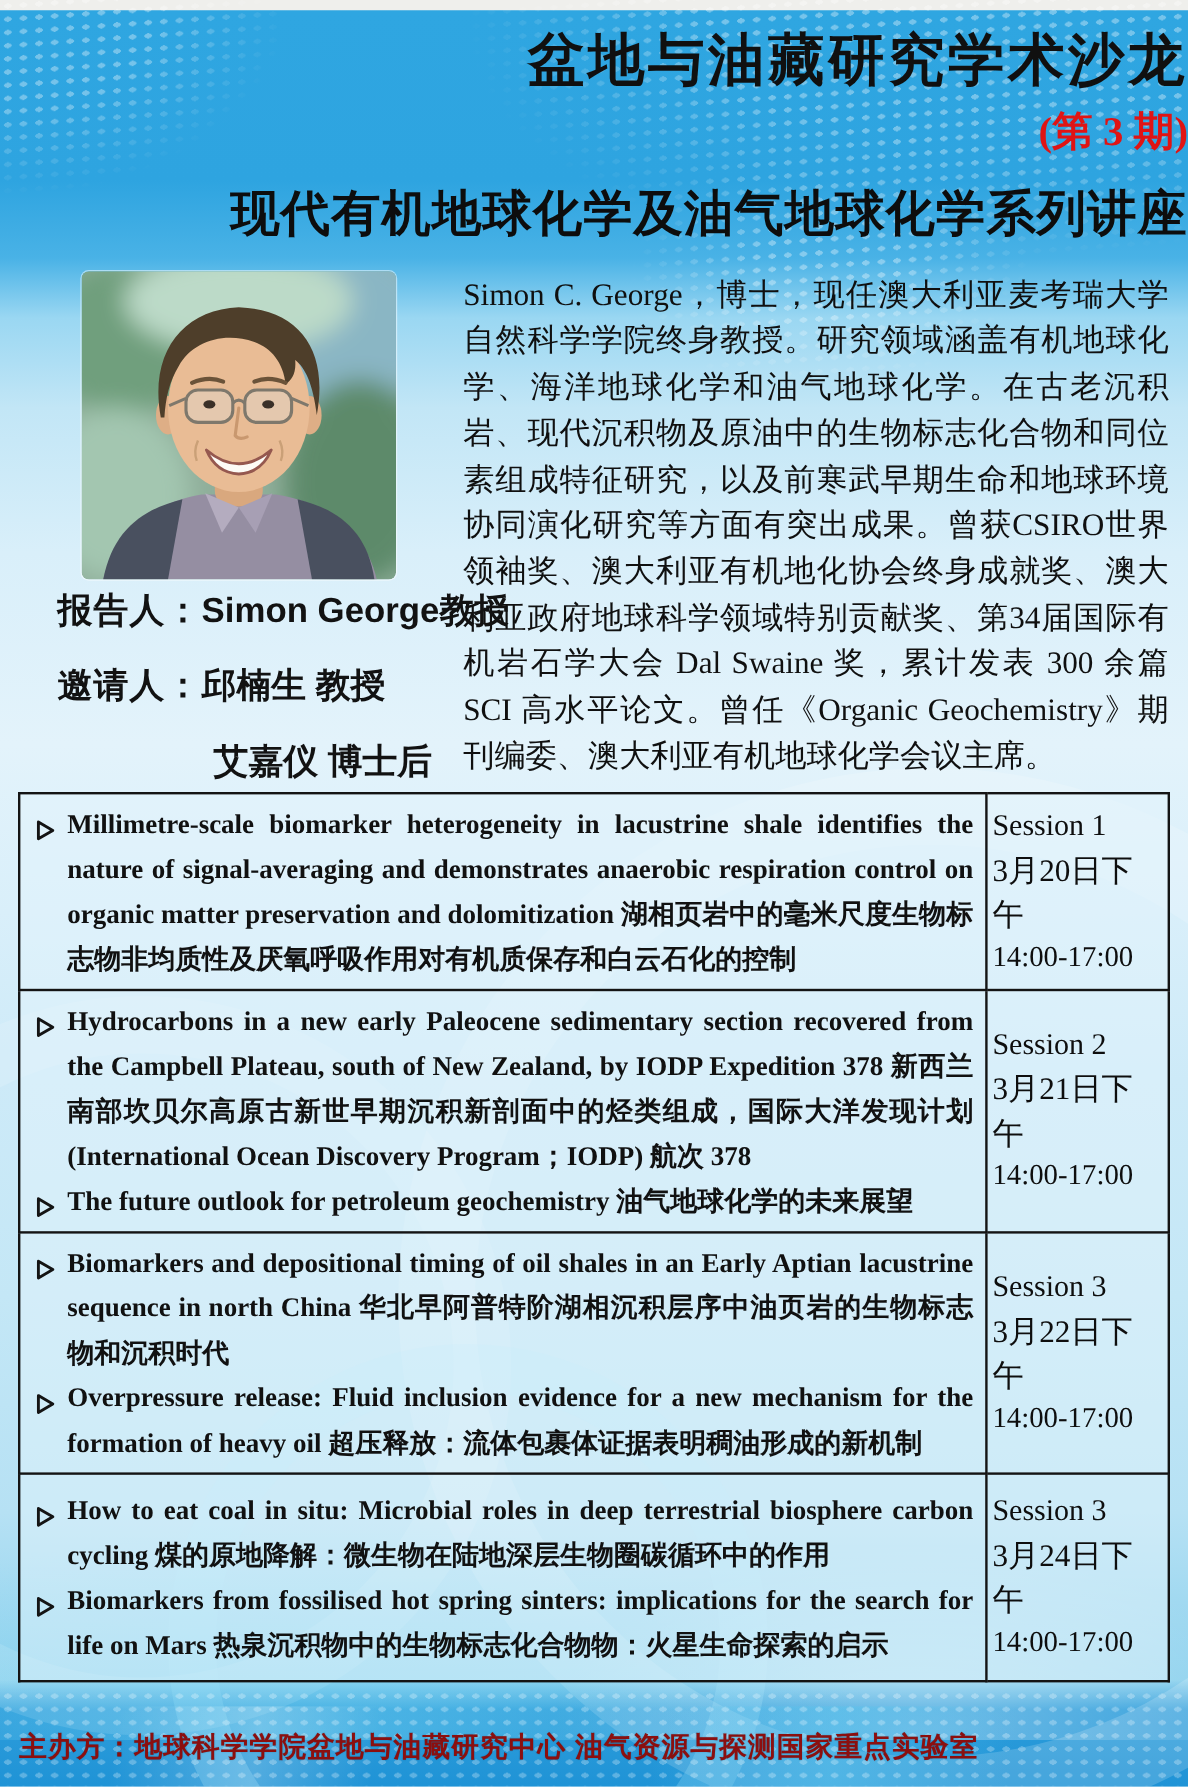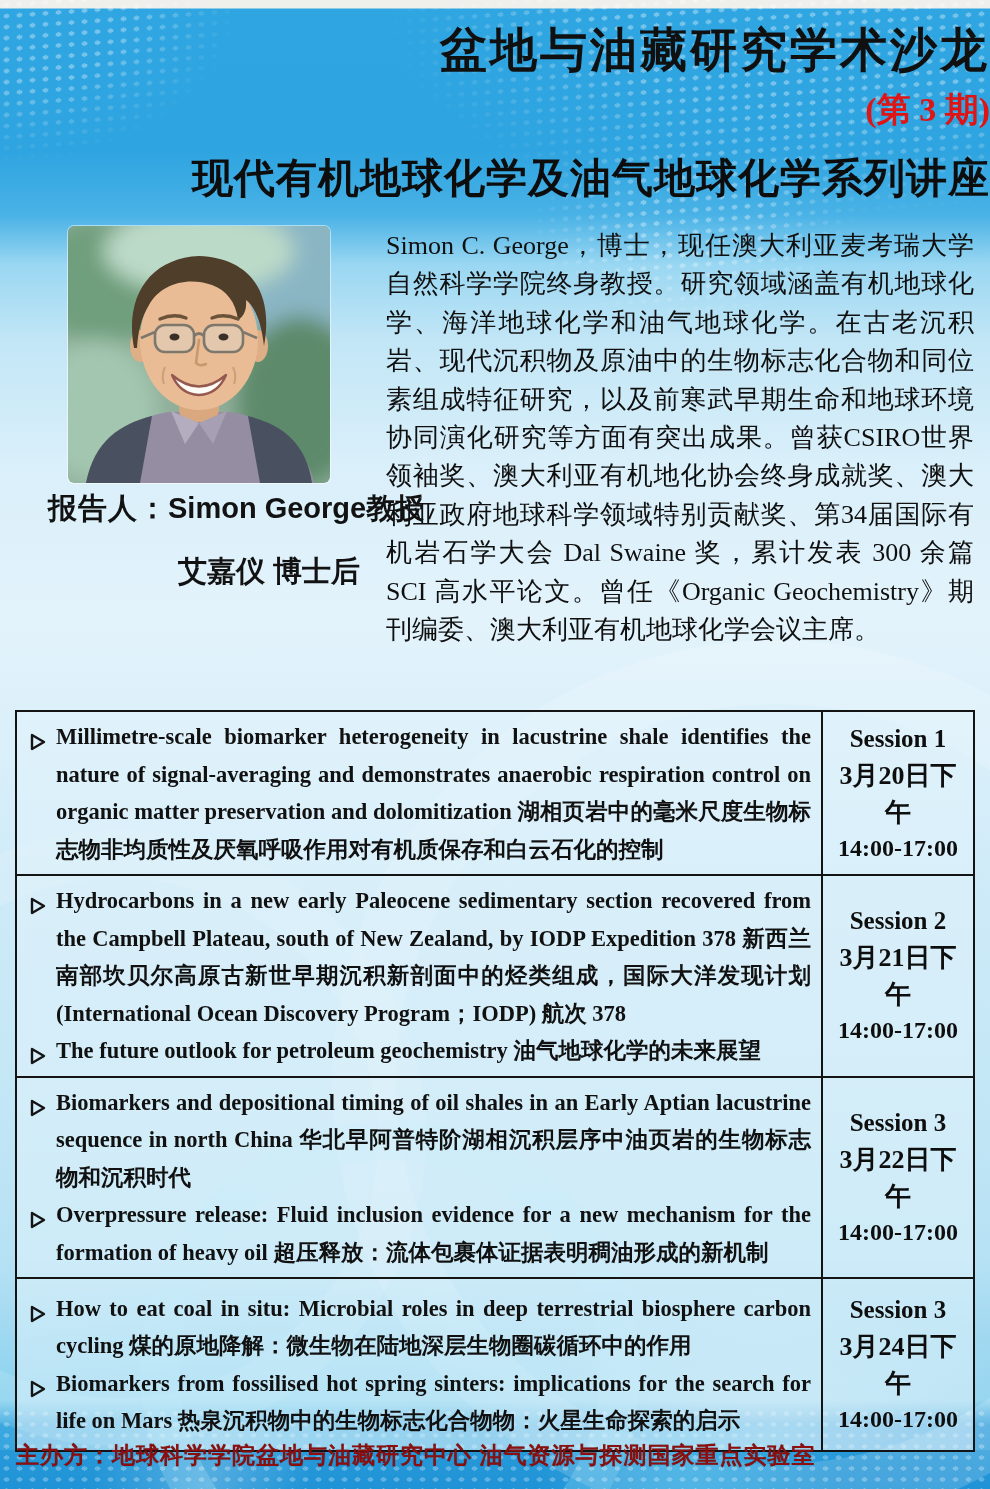--- a/index.html
+++ b/index.html
@@ -49,28 +49,28 @@
   .hdr-sub{font-size:41px;font-weight:900;letter-spacing:1px;color:#0d0d0d;margin-top:18px;}
   
   .photo{position:absolute;left:68px;top:226px;width:262px;height:257px;z-index:2;border-radius:6px;overflow:hidden;box-shadow:0 0 0 1px rgba(255,255,255,.5);}
   .bio{position:absolute;left:386px;top:227px;width:588px;z-index:2;margin:0;
     font-family:"Liberation Serif",serif;font-size:26px;line-height:38.4px;text-align:justify;color:#101010;}
   .info{position:absolute;left:48px;top:489px;width:350px;z-index:2;font-weight:700;font-size:29px;}
   .info-row{margin-bottom:23px;white-space:nowrap;}
   .info-label{letter-spacing:1px;}
   .info-row.indent{padding-left:130px;}
   
-  table.sched{position:absolute;left:15px;top:710px;width:960px;z-index:2;border-collapse:collapse;table-layout:fixed;}
+  table.sched{position:absolute;left:15px;top:660px;width:960px;z-index:2;border-collapse:collapse;table-layout:fixed;}
   table.sched td{border:2px solid #141414;background:rgba(226,243,251,.52);vertical-align:middle;}
   td.talks{padding:6px 10px 6px 12px;}
   .talk{position:relative;padding-left:27px;font-weight:700;font-size:22.5px;line-height:37.5px;
     font-family:"Liberation Serif",serif;text-align:justify;color:#111;}
   .talk + .talk{margin-top:0;}
   .marker{position:absolute;left:0;top:8px;width:18px;height:20px;}
-  td.session{width:152px;text-align:center;font-weight:700;color:#0e0e0e;padding:0 4px;}
+  td.session{width:152px;font-weight:400;color:#0e0e0e;padding:0 4px;}
   .sess-name{font-family:"Liberation Serif",serif;font-size:25px;line-height:36px;}
   .sess-date{font-size:26px;line-height:37px;font-family:"Liberation Serif",serif;}
   .sess-time{font-family:"Liberation Serif",serif;font-size:24px;line-height:35px;}
   
   .footer{position:absolute;left:16px;top:1422px;width:990px;height:67px;z-index:2;display:flex;align-items:center;justify-content:flex-start;}
   .footer-text{font-size:23px;font-weight:800;color:#8b0f0f;letter-spacing:1px;text-shadow:0 0 1px rgba(0,0,0,.35);}
 </style>
 </head>
 <body>
 
@@ -140,20 +140,23 @@
       </g>
     </svg>
   </div>
 
   <p class="bio">Simon C. George，博士，现任澳大利亚麦考瑞大学自然科学学院终身教授。研究领域涵盖有机地球化学、海洋地球化学和油气地球化学。在古老沉积岩、现代沉积物及原油中的生物标志化合物和同位素组成特征研究，以及前寒武早期生命和地球环境协同演化研究等方面有突出成果。曾获CSIRO世界领袖奖、澳大利亚有机地化协会终身成就奖、澳大利亚政府地球科学领域特别贡献奖、第34届国际有机岩石学大会 Dal Swaine 奖，累计发表 300 余篇 SCI 高水平论文。曾任《Organic Geochemistry》期刊编委、澳大利亚有机地球化学会议主席。</p>
 
   <div class="info">
     <div class="info-row">
       <span class="info-label">报告人：</span><span class="info-value latin">Simon George教授</span>
     </div>
+    <div class="info-row">
+      <span class="info-label">邀请人：</span><span class="info-value">邱楠生 教授</span>
+    </div>
     <div class="info-row indent">
       <span class="info-value">艾嘉仪  博士后</span>
     </div>
   </div>
 
   <table class="sched">
     <colgroup>
         <col>
         <col style="width:152px">
       </colgroup>

